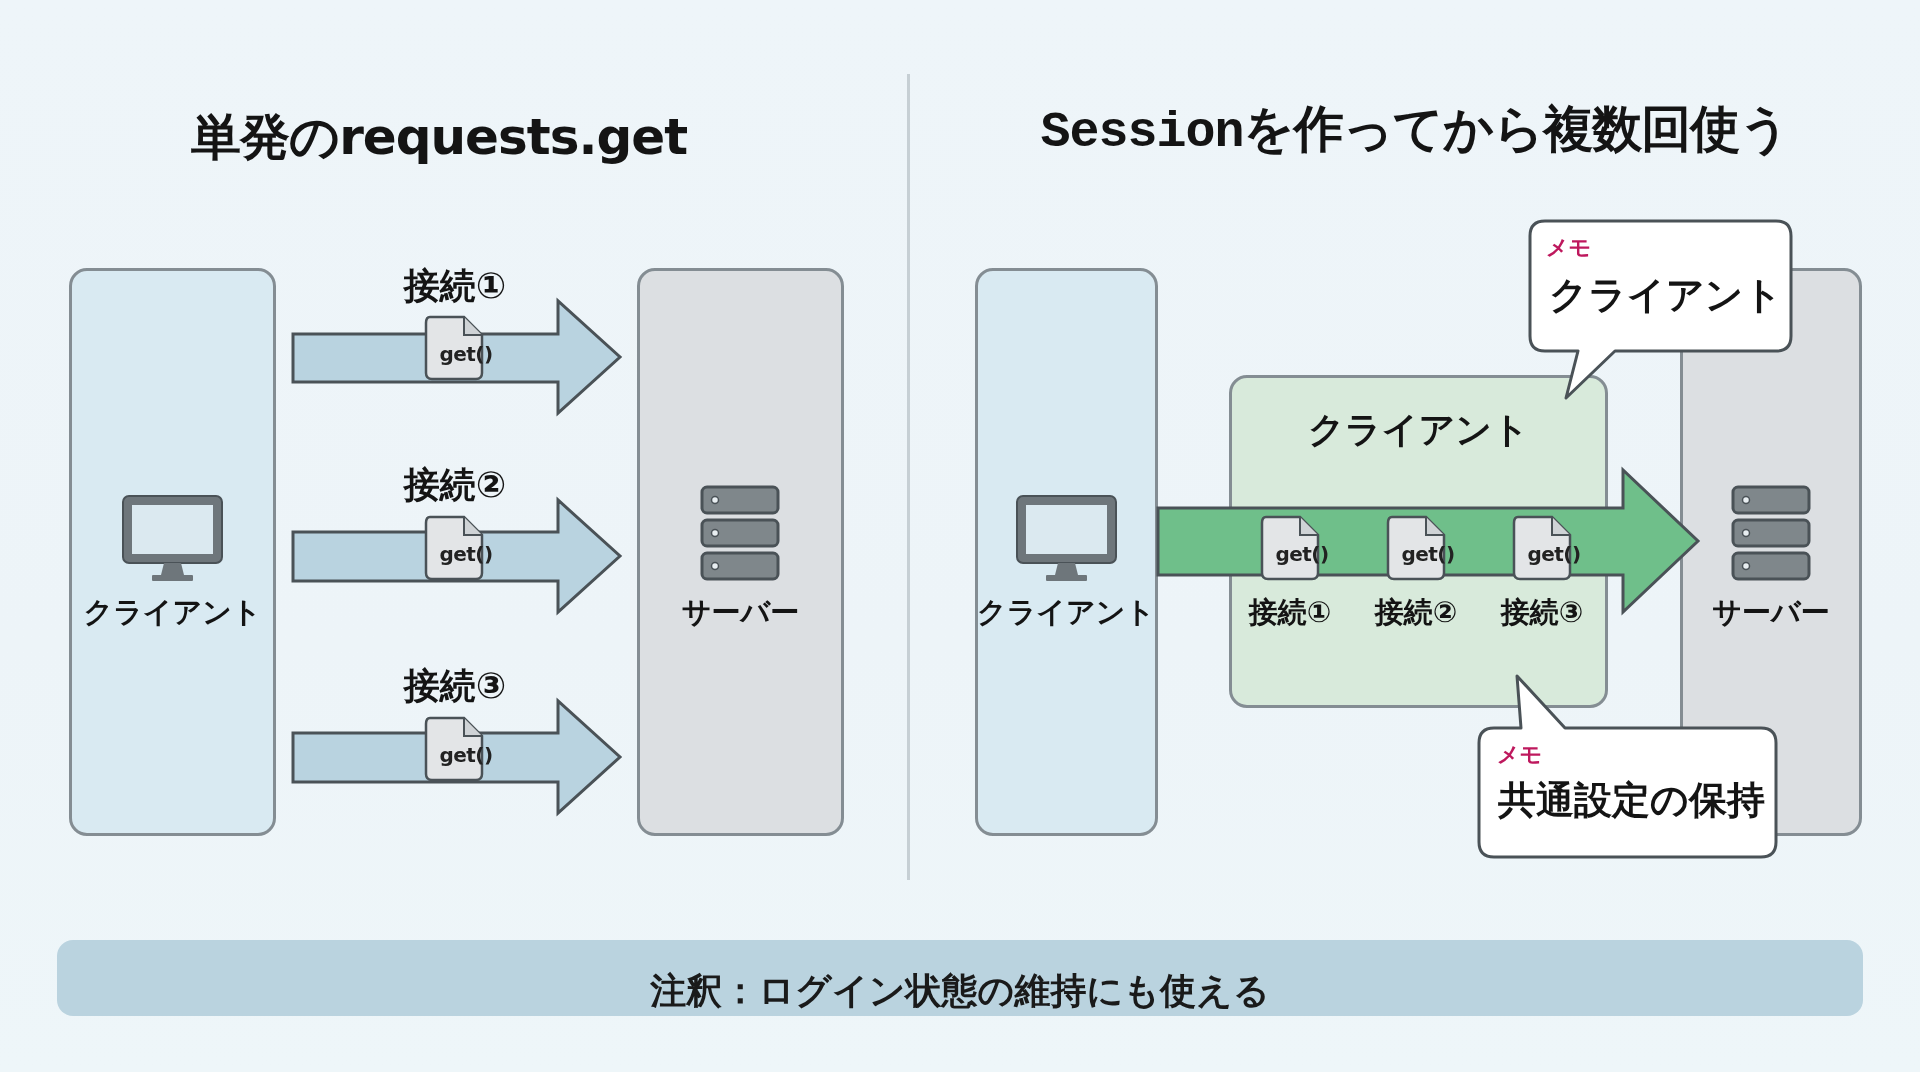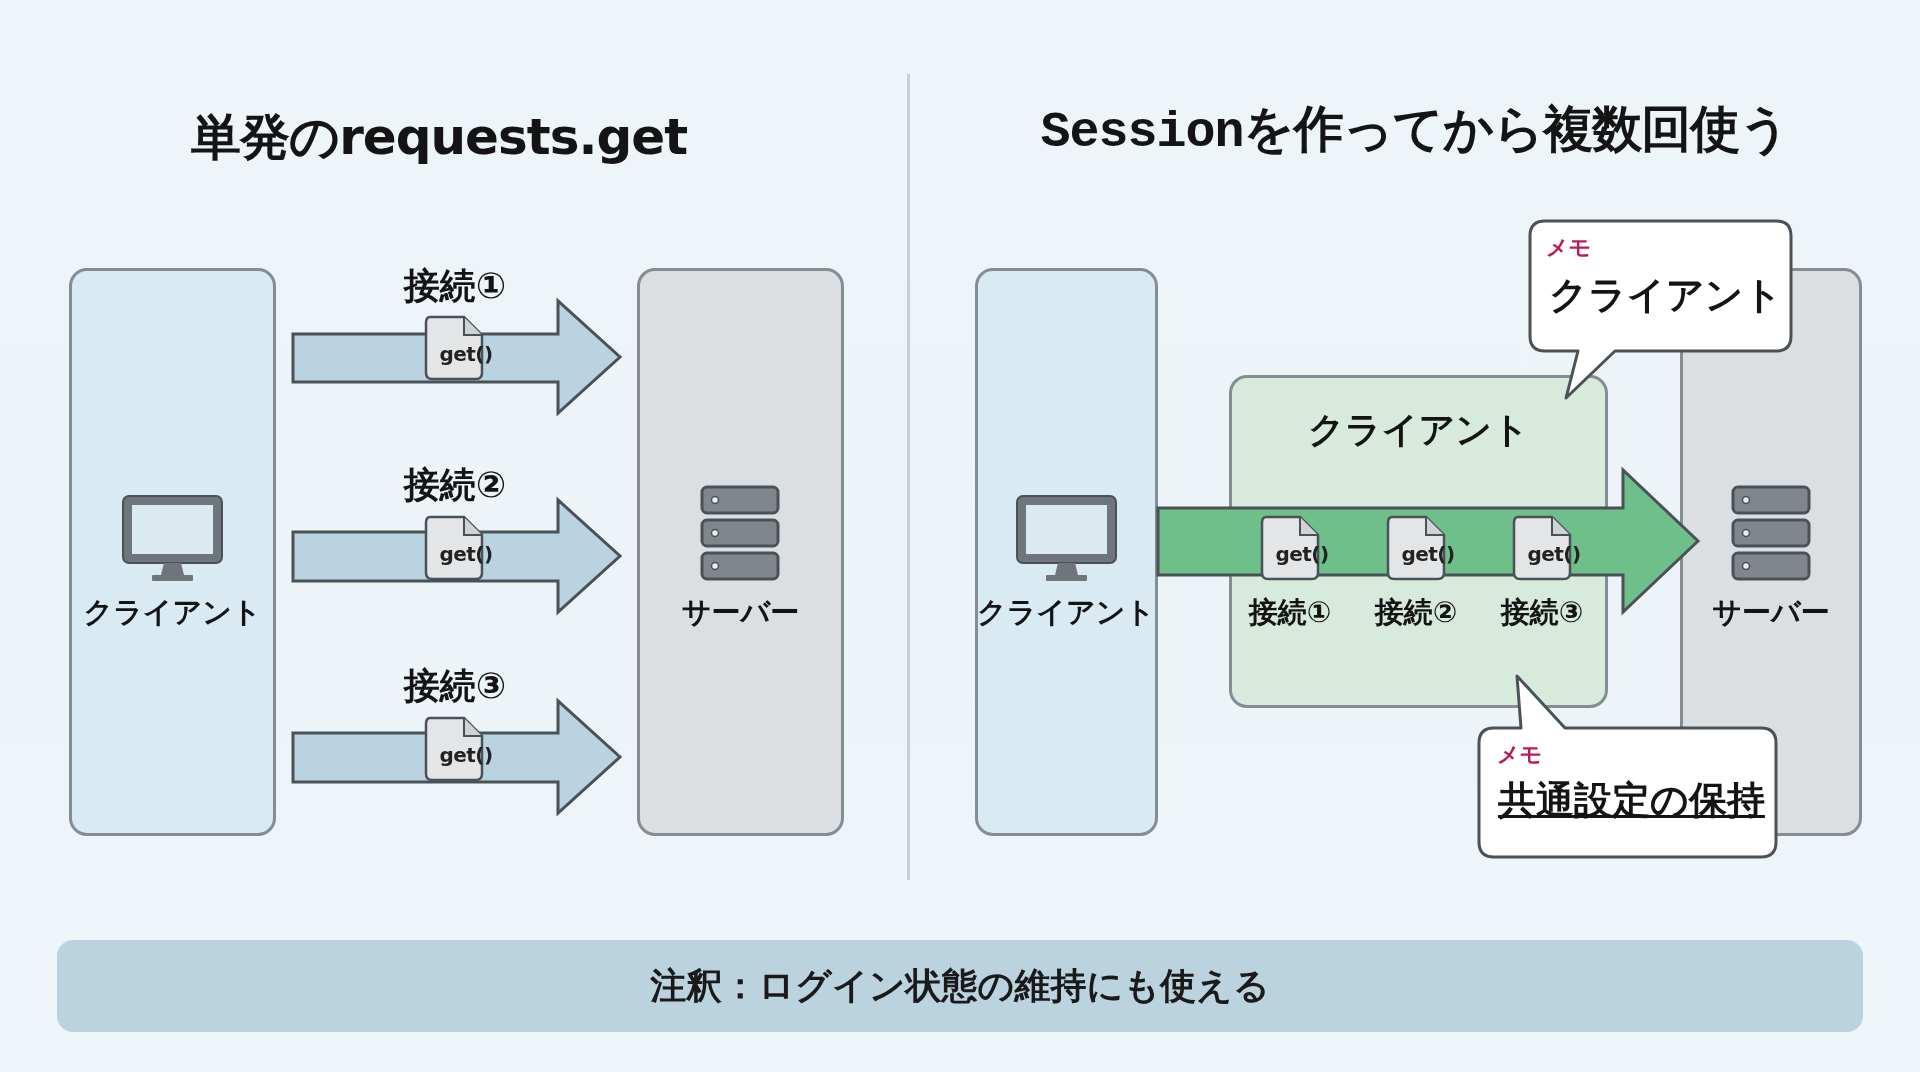--- a/index.html
+++ b/index.html
@@ -143,17 +143,17 @@
   <div class="doc-text">get()</div>
 </div>
 
 <div class="conn-lbl-sm" style="left:1230px; top:593px; width:120px;">接続①</div>
 <div class="conn-lbl-sm" style="left:1356px; top:593px; width:120px;">接続②</div>
 <div class="conn-lbl-sm" style="left:1482px; top:593px; width:120px;">接続③</div>
 
 <div class="callout-memo" style="left:1546px; top:233px;">メモ</div>
 <div class="callout-text" style="left:1549px; top:270px;">クライアント</div>
 <div class="callout-memo" style="left:1497px; top:740px;">メモ</div>
-<div class="callout-text" style="left:1498px; top:775px;text-decoration:underline;">共通設定の保持</div>
+<div class="callout-text" style="left:1498px; top:775px;">共通設定の保持</div>
 
-<div class="abs" style="left:57px; top:940px; width:1806px; height:92px; background:#bad3df; border-radius:16px; display:flex; align-items:center; justify-content:center;">
+<div class="abs" style="left:57px; top:940px; width:1806px; height:76px; background:#bad3df; border-radius:16px; display:flex; align-items:flex-end; justify-content:center;">
   <span style="font-size:36px; font-weight:bold; color:#1a1a1a;">注釈：ログイン状態の維持にも使える</span>
 </div>
 
 </body></html>

